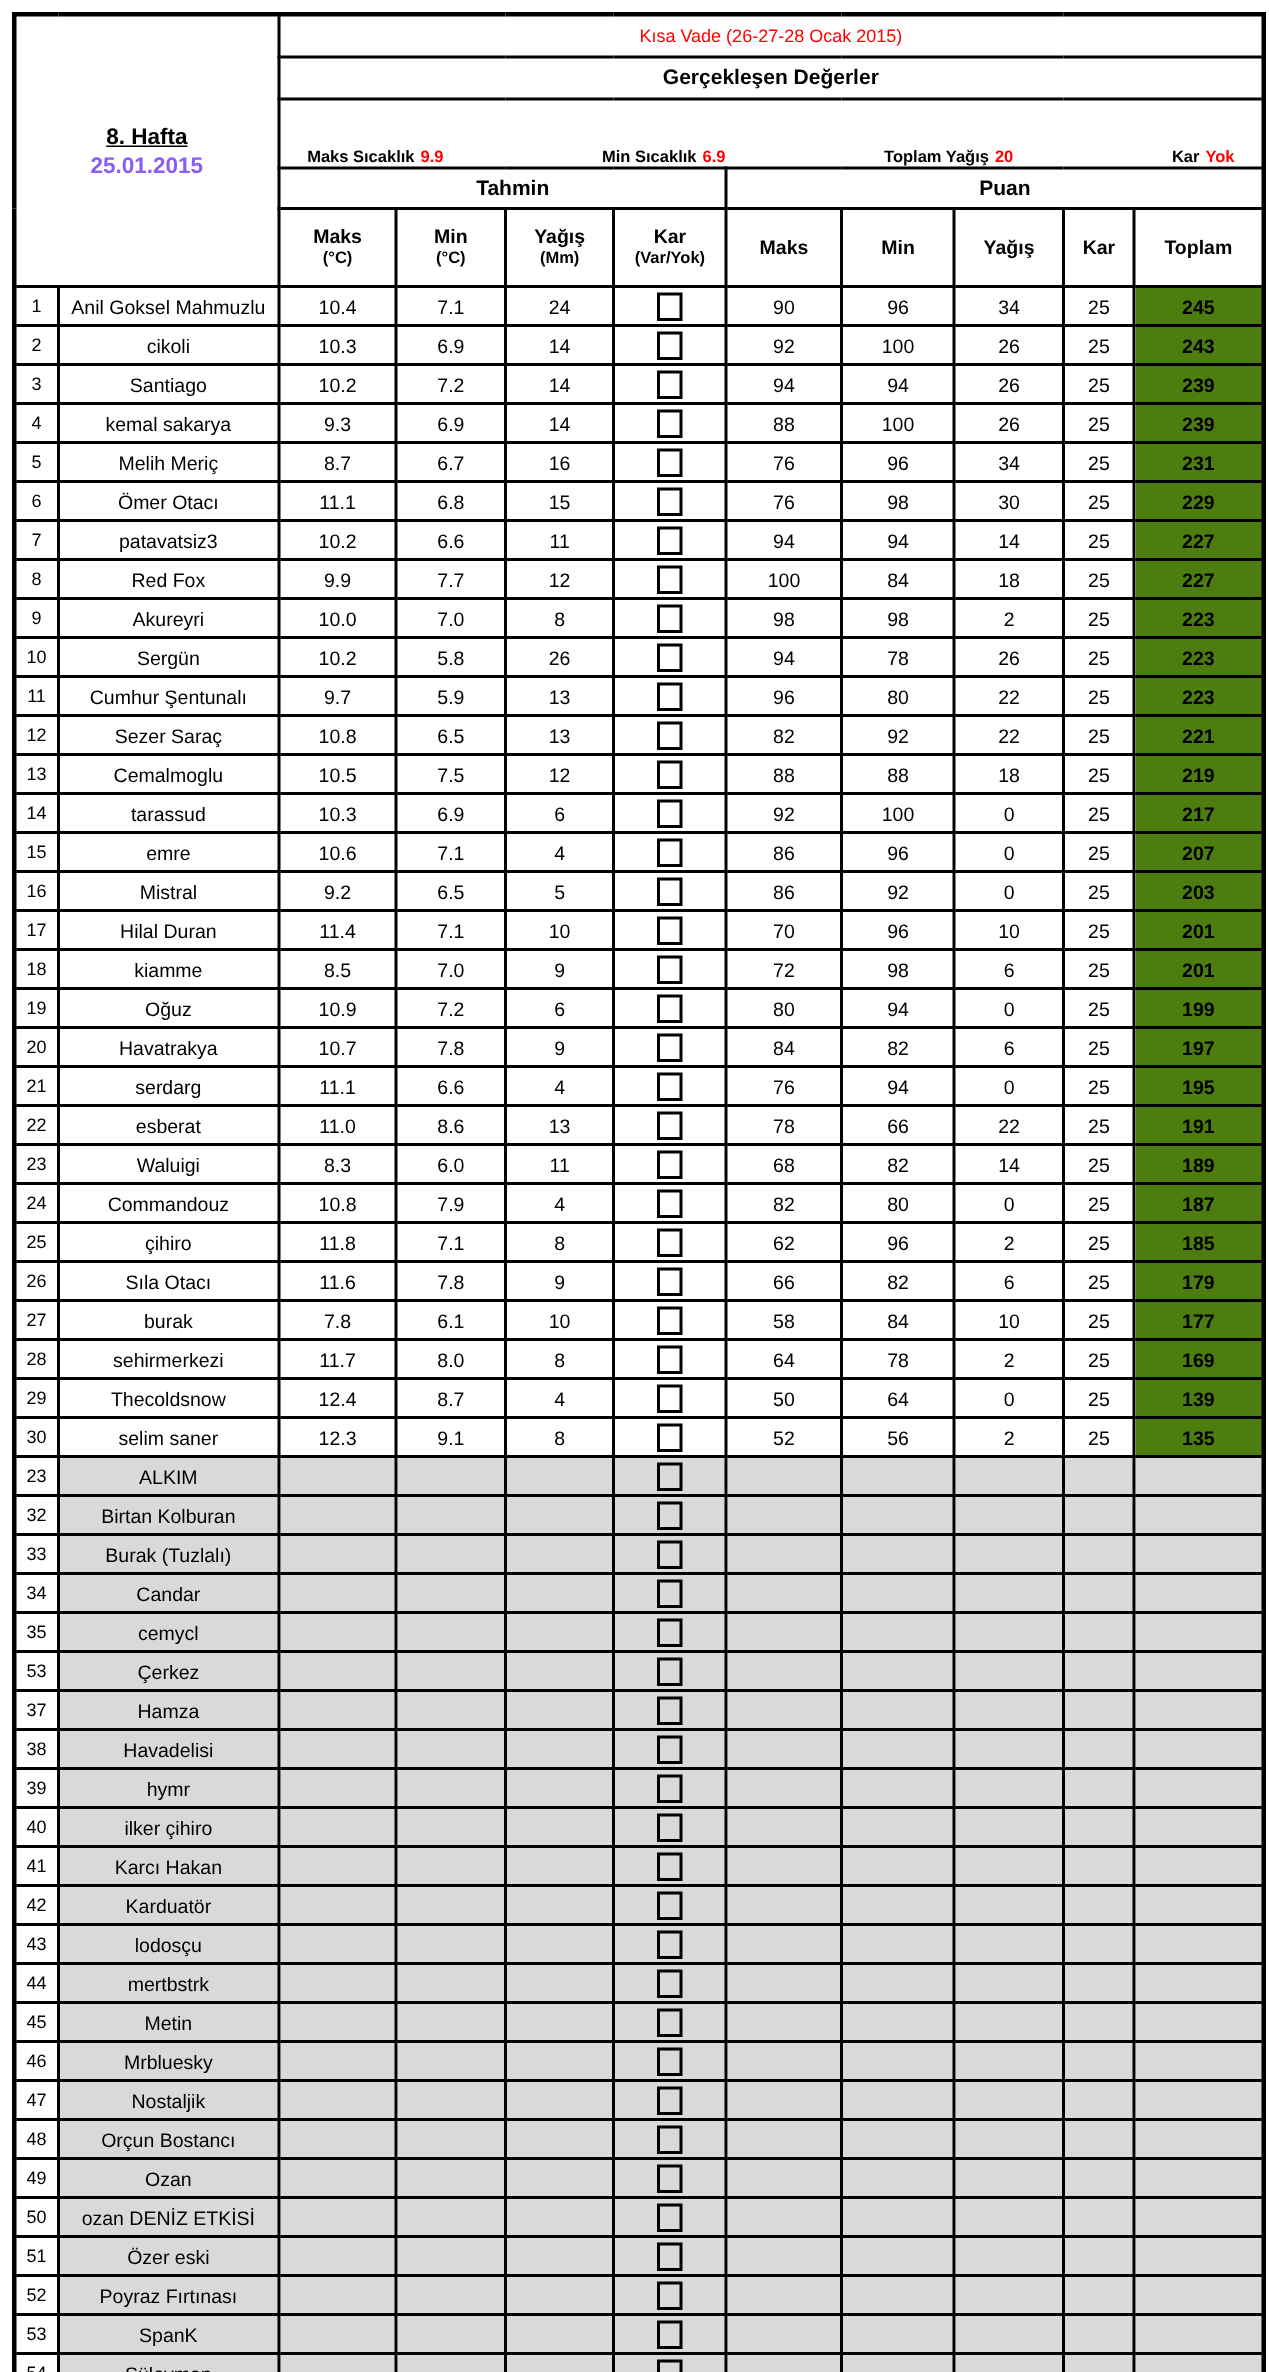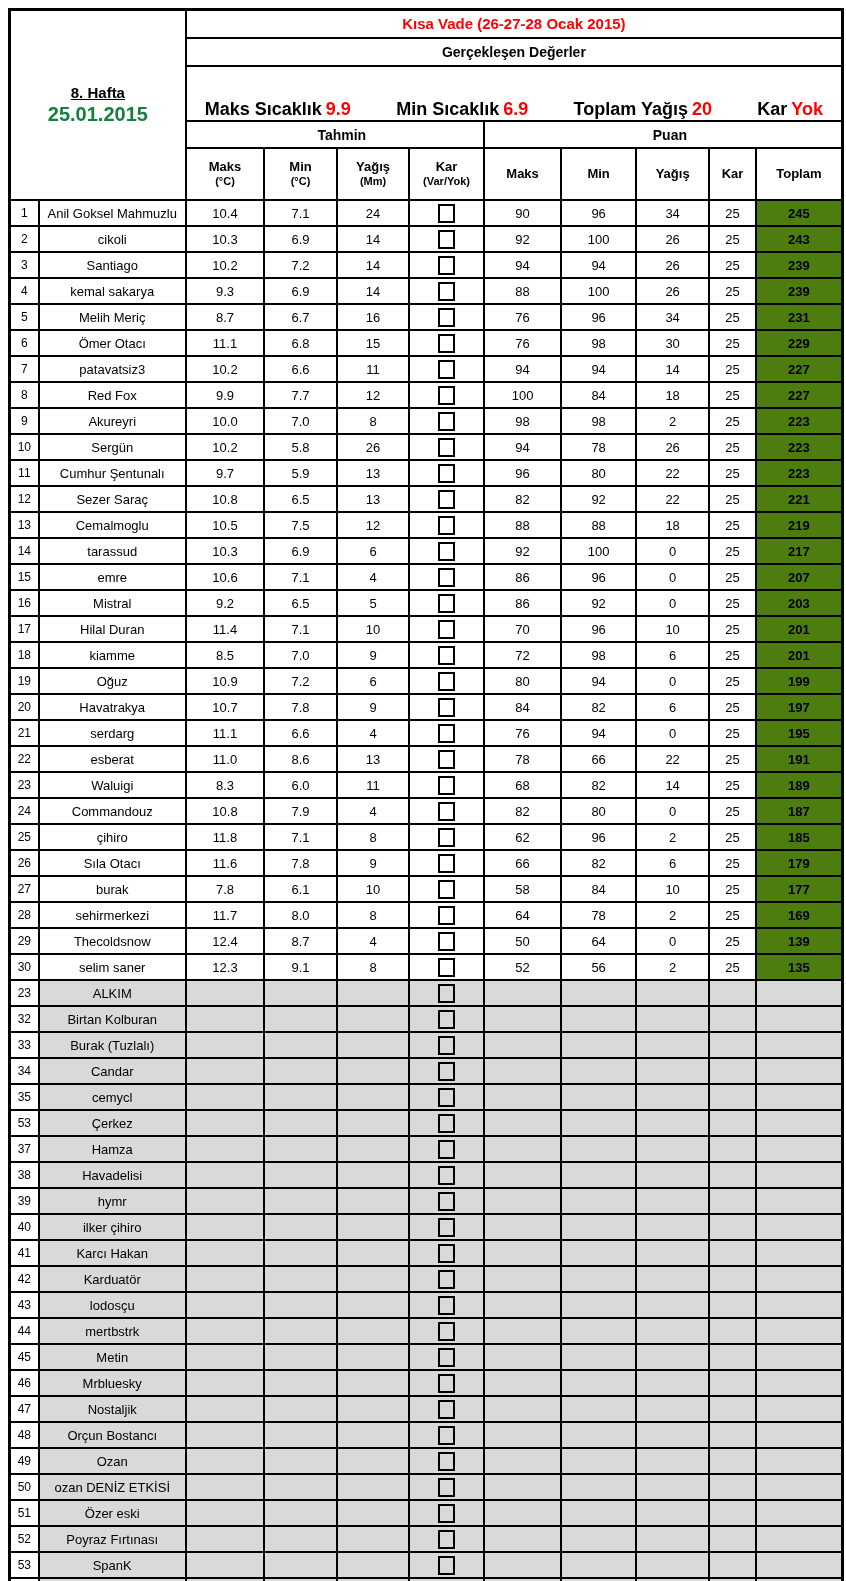--- a/index.html
+++ b/index.html
@@ -7,29 +7,29 @@
   .wrap{padding:8px;}
   table{border-collapse:collapse;table-layout:fixed;width:836px;border:3px solid #000;}
   col.c-rank{width:29px;} col.c-name{width:146px;}
   col.c-maks{width:78px;} col.c-min{width:72px;} col.c-yagis{width:72px;} col.c-kar{width:74px;}
   col.c-pmaks{width:77px;} col.c-pmin{width:74px;} col.c-pyagis{width:73px;} col.c-pkar{width:46px;}
   col.c-toplam{width:86px;}
   th,td{border:2px solid #000;text-align:center;vertical-align:middle;padding:0 2px;overflow:hidden;white-space:nowrap;}
   
   .left-block{background:#fff;}
   .week{font-weight:bold;font-size:15px;text-decoration:underline;}
-  .date{font-weight:bold;font-size:20px;color:#15803d;margin-top:2px;}
+  .date{font-weight:bold;font-size:15px;color:#8b5cf6;margin-top:2px;}
   tr.h-title th{height:26px;}
   tr.h-sub th{height:26px;margin-left:17px;}
   tr.h-stats th{height:23px;}
   tr.h-groups th{height:25px;padding-left:16px;}
   tr.h-cols th{height:50px;margin-left:28px;}
-  .title-text{color:#FF0000;font-weight:bold;font-size:15px;}
+  .title-text{color:#FF0000;font-weight:normal;font-size:12px;}
   .sub-text{font-weight:bold;font-size:14px;}
-  .stats{display:flex;justify-content:space-between;align-items:flex-end;padding:0 16px;font-size:18px;font-weight:bold;margin-top:32px;}
+  .stats{display:flex;justify-content:space-between;align-items:flex-end;padding:0 16px;font-size:11px;font-weight:bold;margin-top:32px;}
   .stats .val{color:#FF0000;margin-left:4px;}
   .group-label{font-weight:bold;font-size:14px;}
   .colhead{font-weight:bold;font-size:13px;line-height:1.25;}
   .colhead .sub{font-size:11px;}
   
   tbody td{height:24px;font-size:13px;}
   td.rank{font-size:12px;background:#fff;}
   td.toplam{background:#4d7c0f;font-weight:bold;}
   tr.empty td{background:#D9D9D9;}
   tr.empty td.rank{background:#fff;}

